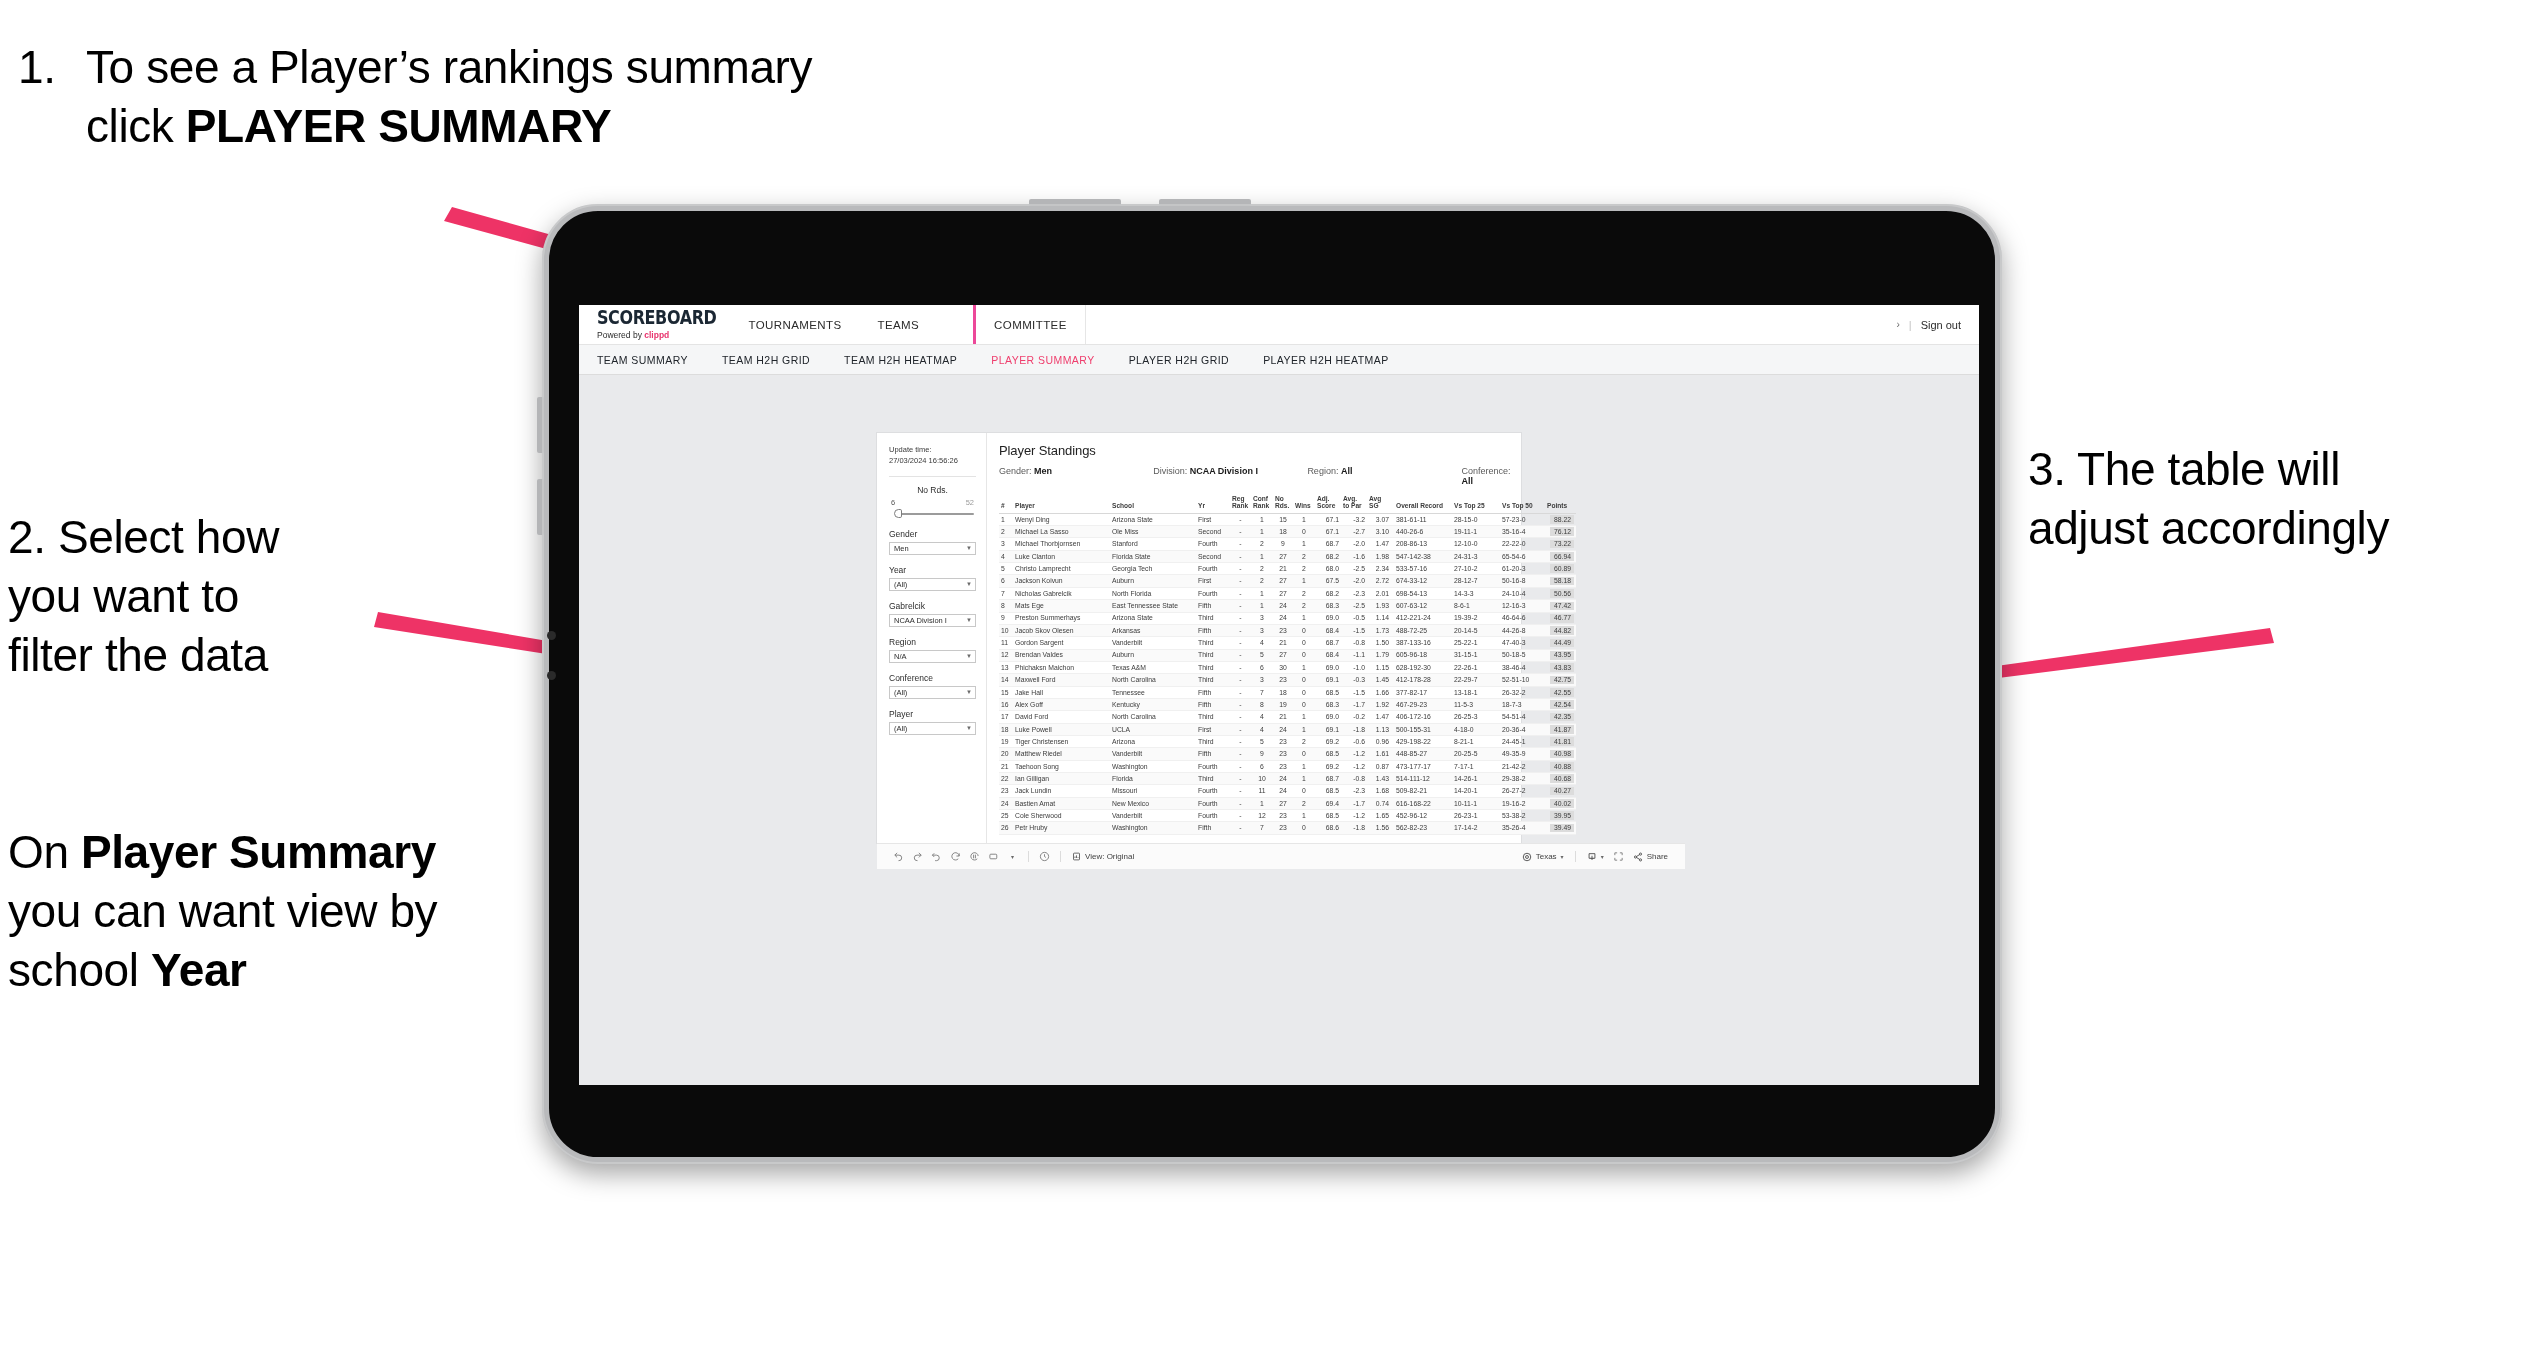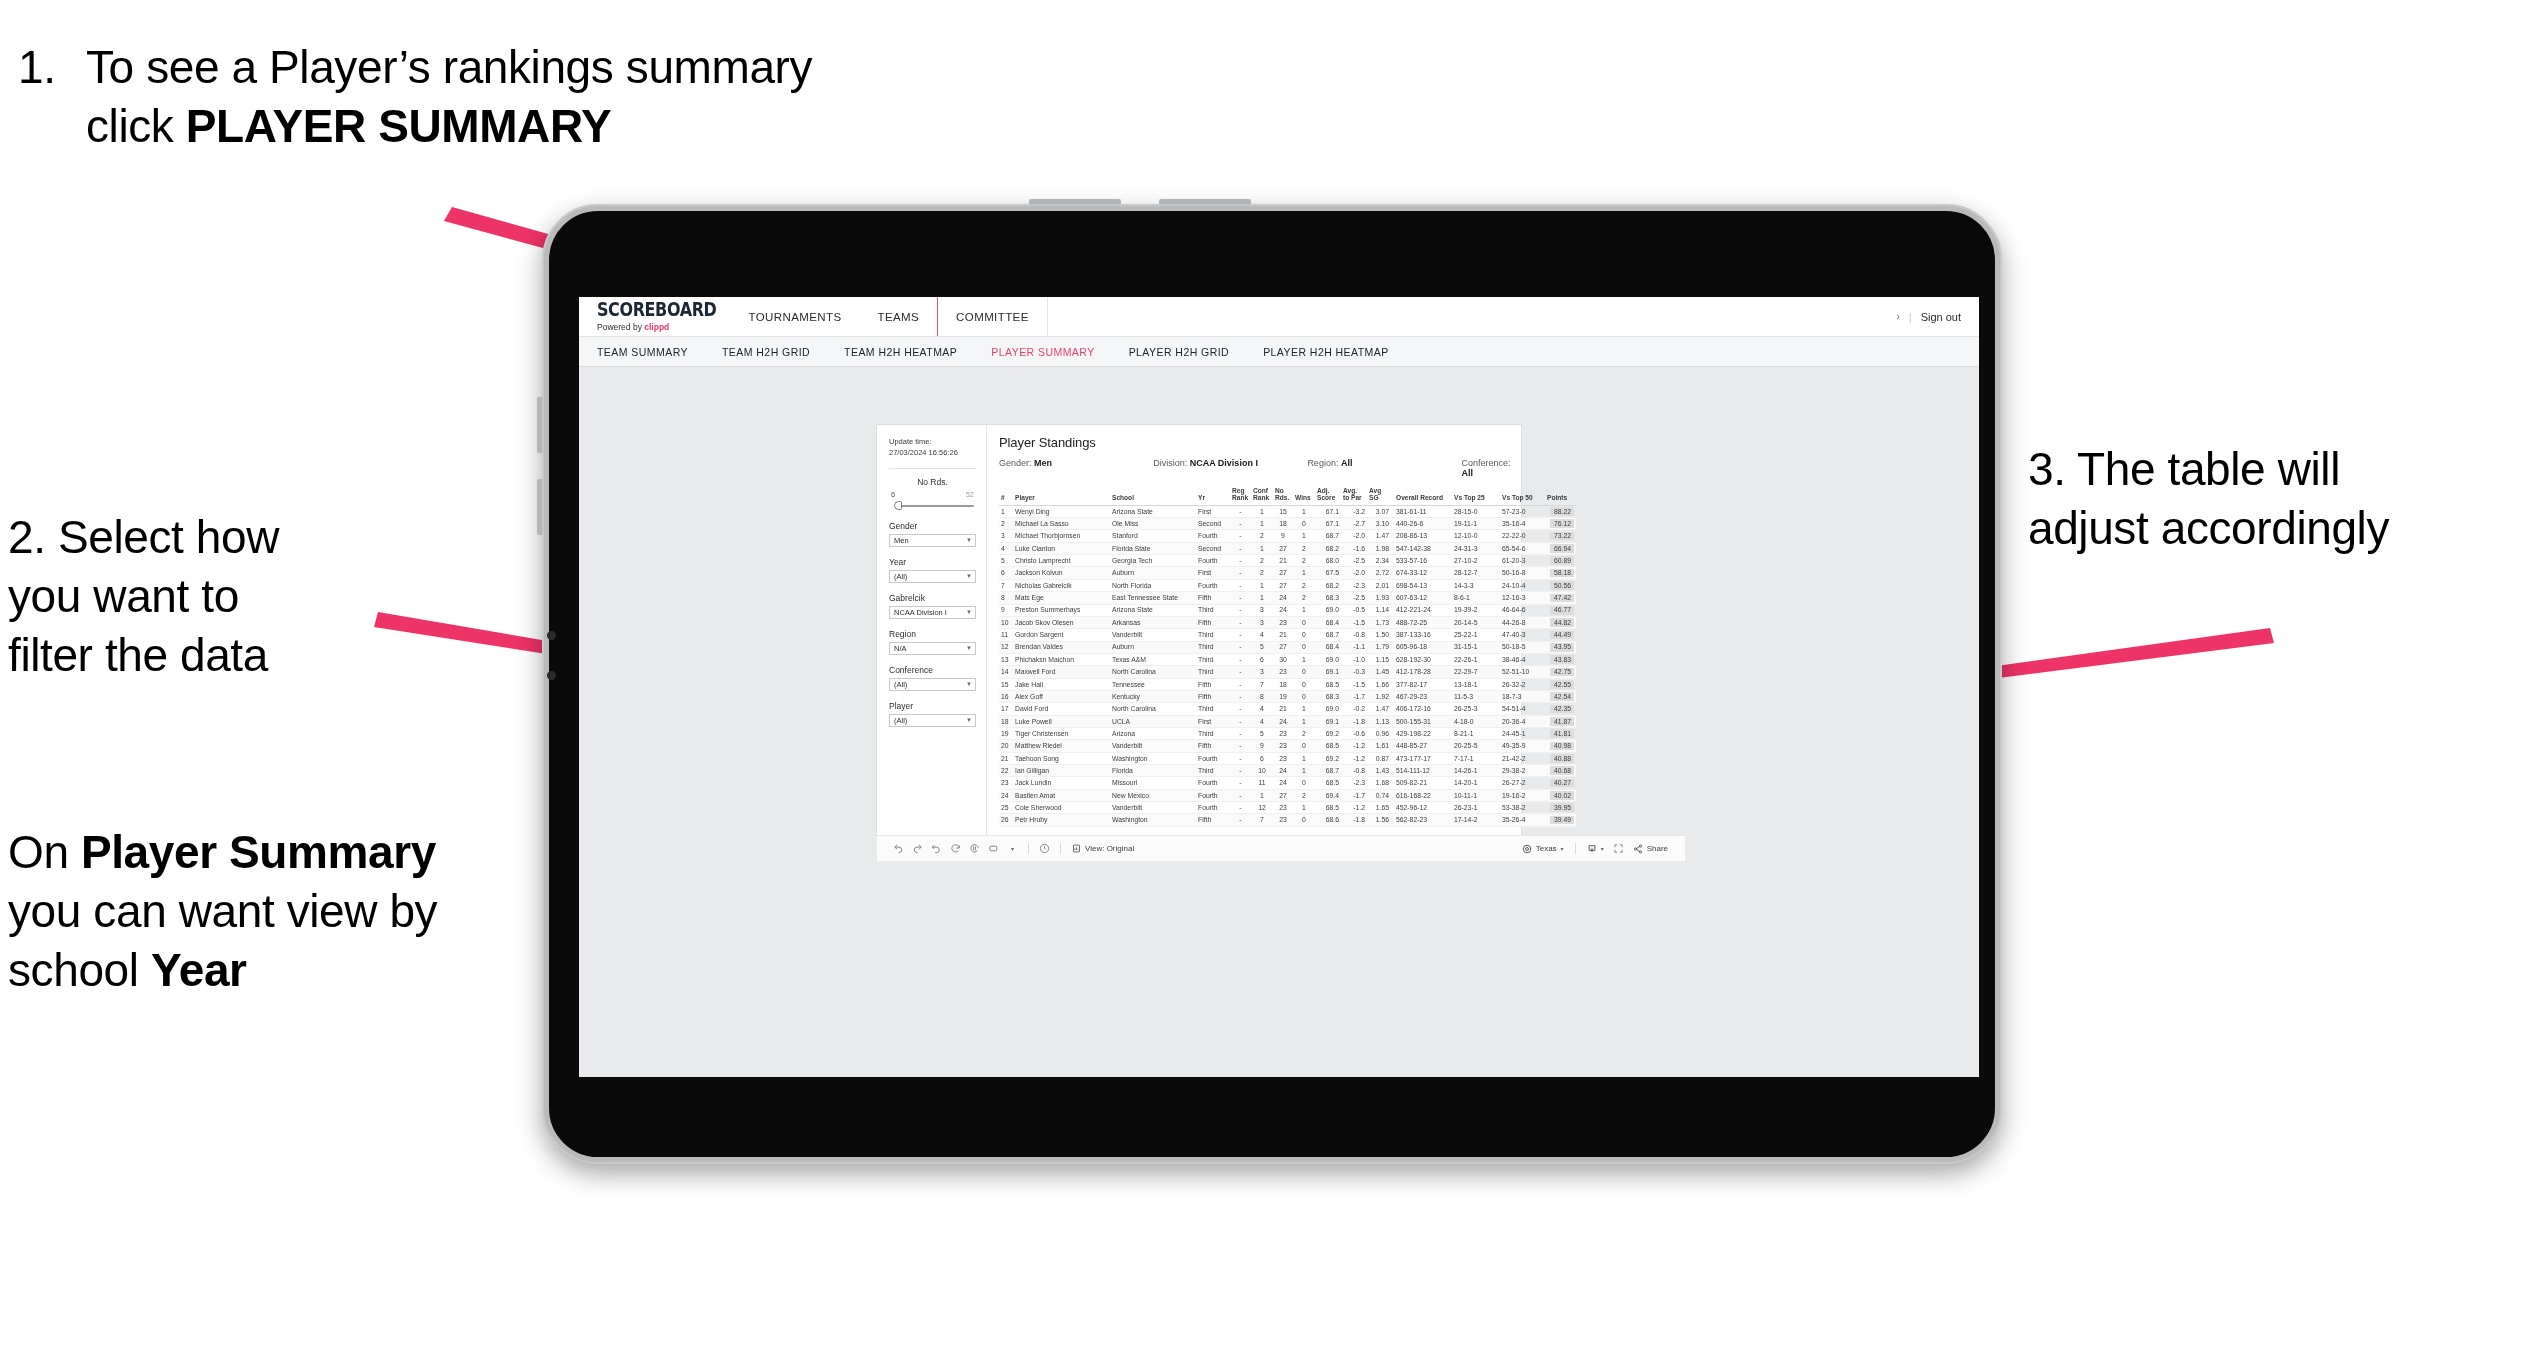--- a/index.html
+++ b/index.html
@@ -54,21 +54,21 @@
   .btn-top-2 { left: 610px; top: -12px; width: 92px; height: 7px; }
   .btn-left-1 { left: -12px; top: 186px; width: 7px; height: 56px; }
   .btn-left-2 { left: -12px; top: 268px; width: 7px; height: 56px; }
   .dot-left { position:absolute; left:-2px; width:9px; height:9px; border-radius:50%; background:#2a2a2a; }
   .dot-l1 { top: 420px; }
   .dot-l2 { top: 460px; }
 
   
   .screen {
     position: absolute;
-    left: 30px; top: 86px;
+    left: 30px; top: 94px;
     width: 1400px; height: 780px;
     background: #a16207;
     overflow: hidden;
   }
 
   
   .topbar {
     height: 40px; background: #ffffff;
     display: flex; align-items: stretch;
     border-bottom: 1px solid #e4e4e4;
@@ -83,21 +83,21 @@
   }
   .brand-sub { font-size: 8.5px; color: #2b2b2b; margin-top: 5px; line-height:1; }
   .brand-sub .pink { color: #e8336d; font-weight: 700; }
 
   .topnav { display: flex; align-items: center; }
   .topnav-item {
     font-size: 11.5px; color: #2b2b2b; letter-spacing: 0.4px;
     padding: 0 18px; height: 100%; display: flex; align-items: center;
     cursor: pointer; white-space: nowrap;
   }
-  .topnav-item.boxed { border-left: 1px solid #ec4899; border-right: 1px solid #e6e6e6; }
+  .topnav-item.boxed { border-left: 3px solid #ec4899; border-right: 1px solid #e6e6e6; margin-left: 36px; }
 
   .topbar-right {
     margin-left: auto; display: flex; align-items: center; gap: 9px;
     padding-right: 18px; font-size: 11px; color: #2b2b2b;
   }
   .topbar-right .sep { color: #c3c3c3; }
   .caret-ic { font-size: 10px; color: #6a6a6a; }
 
   
   .subnav {

